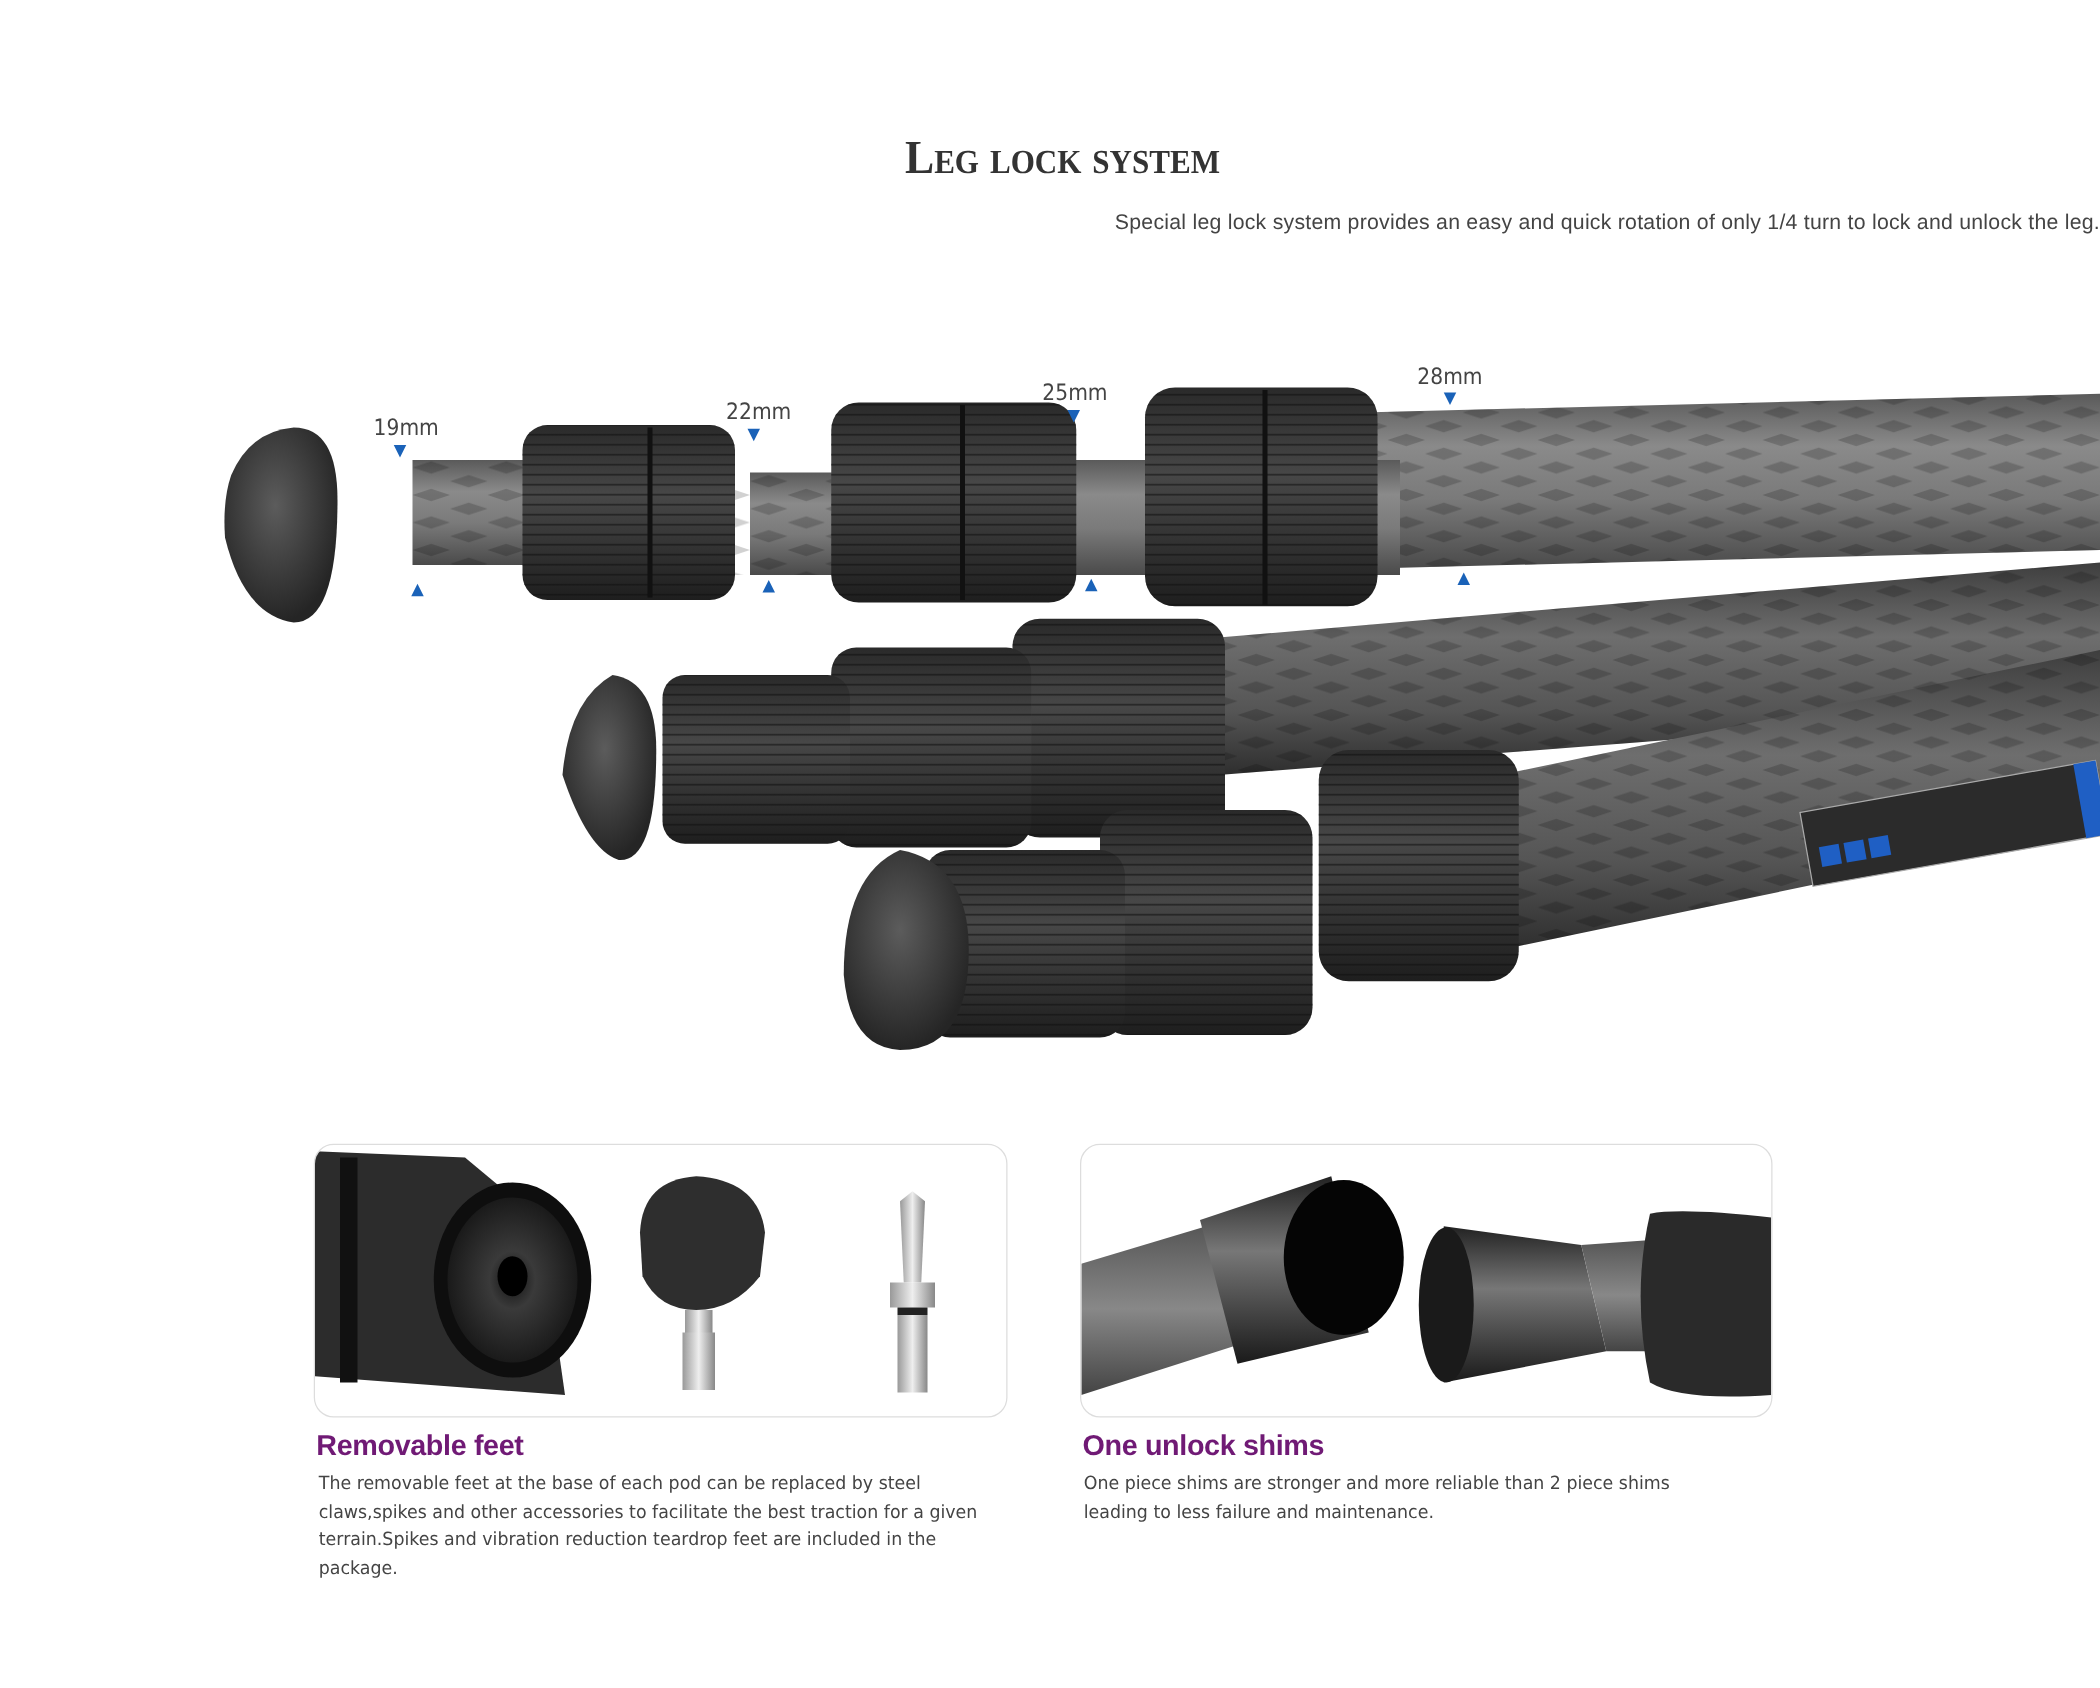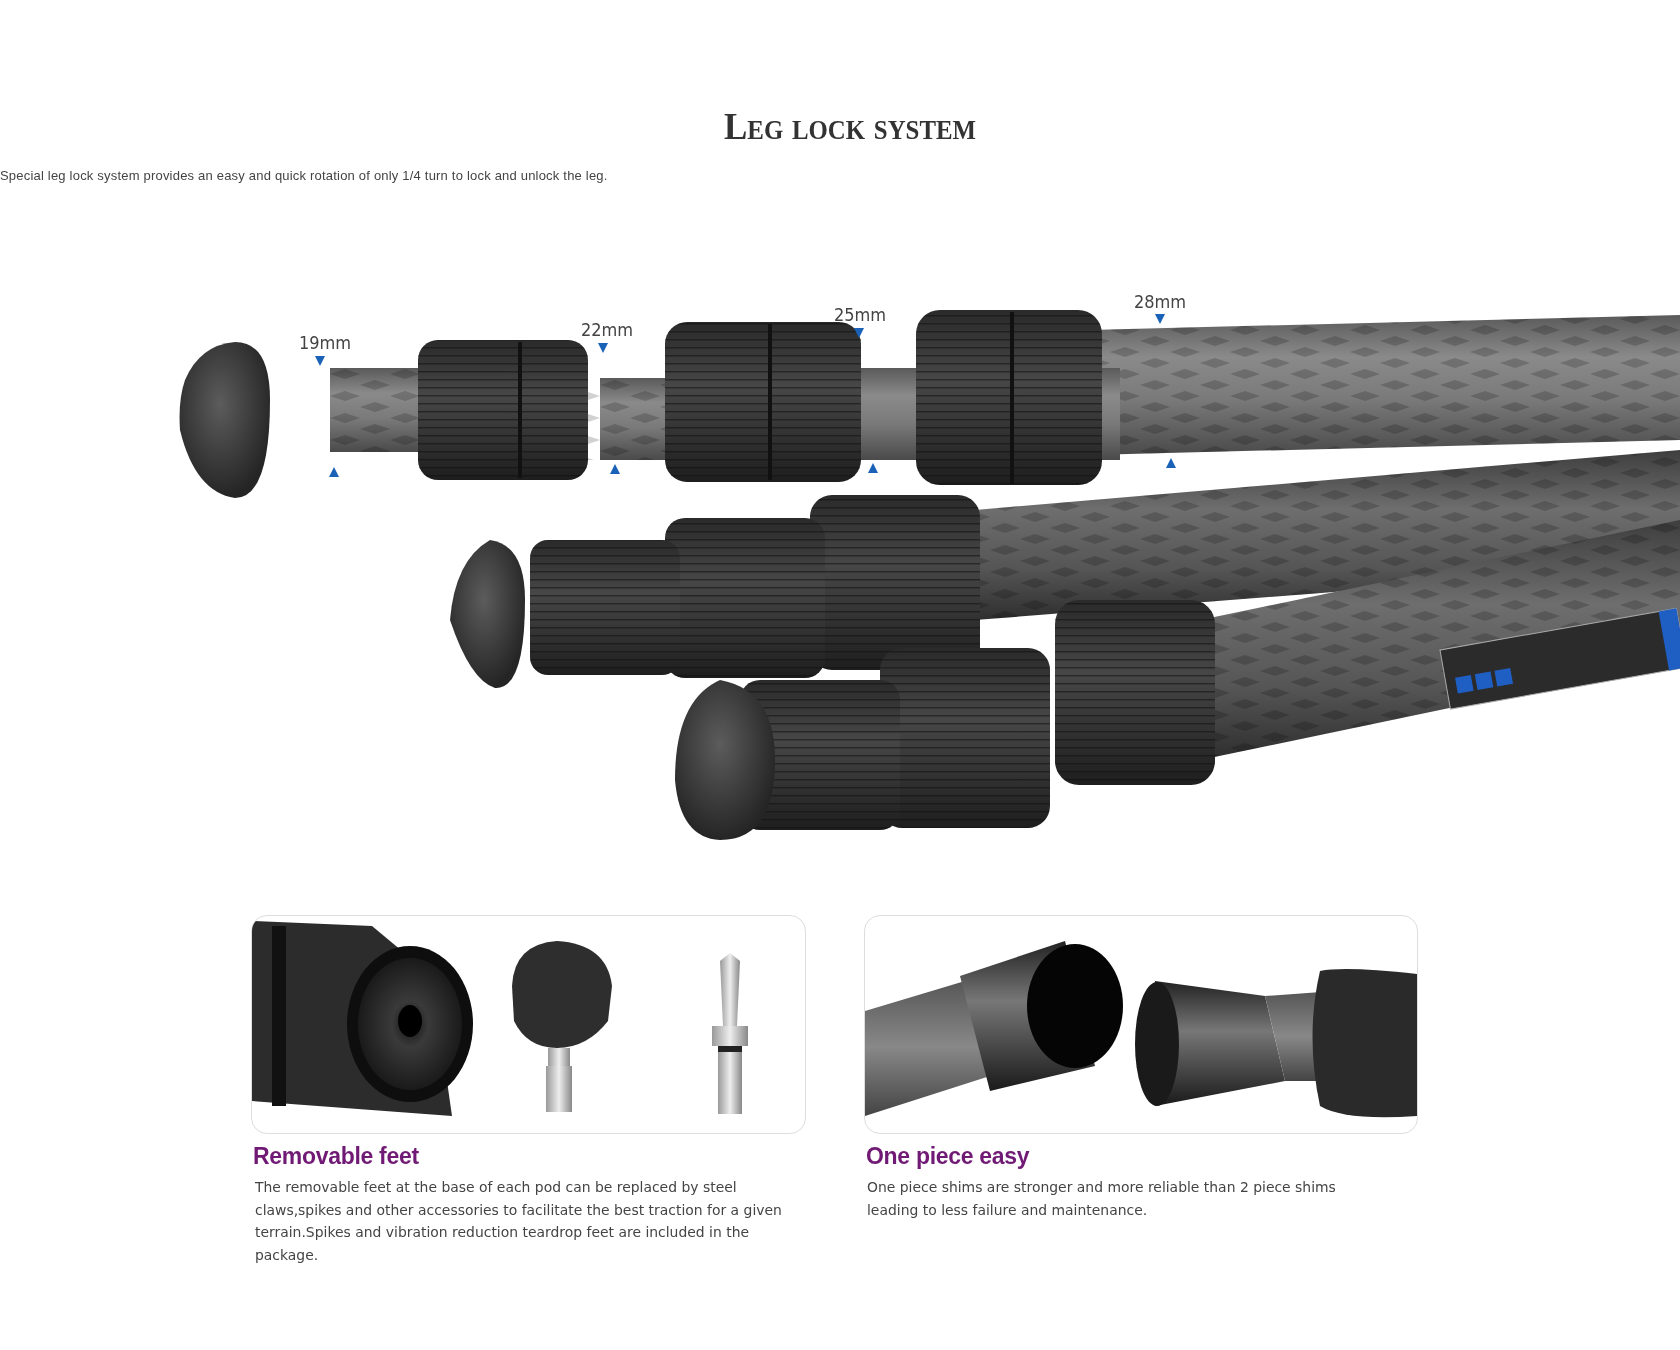--- a/index.html
+++ b/index.html
@@ -1,18 +1,18 @@
 <!DOCTYPE html>
 <html><head>
 <meta charset="utf-8">
 <style>
   html,body{margin:0;padding:0;background:#fff;}
   body{width:1680px;height:1350px;position:relative;overflow:hidden;font-family:"Liberation Sans",sans-serif;color:#333;}
   .title{position:absolute;left:0;width:1700px;top:104px;text-align:center;font-family:"Liberation Serif",serif;font-weight:bold;font-size:38px;color:#333;font-variant:small-caps;letter-spacing:0px;transform:scaleX(0.92);transform-origin:850px 0;}
-  .subtitle{position:absolute;left:0;width:1680px;top:168px;text-align:left;font-size:13px;color:#444;letter-spacing:0.2px;}
+  .subtitle{position:absolute;left:0;width:1680px;top:168px;text-align:right;font-size:17px;color:#444;letter-spacing:0.2px;}
   .mm{position:absolute;font-size:18px;color:#444;font-family:"DejaVu Sans",sans-serif;transform:scaleX(0.9);}
   .arrow-down,.arrow-up{position:absolute;width:0;height:0;border-left:5px solid transparent;border-right:5px solid transparent;}
   .arrow-down{border-top:10px solid #1a62b8;}
   .arrow-up{border-bottom:10px solid #1a62b8;}
   svg.legs{position:absolute;left:0;top:0;}
   .card{position:absolute;border:1px solid #ddd;border-radius:16px;background:#fff;overflow:hidden;}
   .card-title{position:absolute;font-size:23px;font-weight:bold;color:#701a75;letter-spacing:-0.3px;}
   .card-text{position:absolute;font-size:14.5px;line-height:22.5px;color:#444;font-family:"DejaVu Sans",sans-serif;transform-origin:0 0;}
 </style>
 </head>
@@ -171,14 +171,14 @@
     </defs>
     <path d="M0 95 L110 62 L125 160 L0 200 Z" fill="url(#ct)"></path>
     <path d="M95 60 L200 25 L230 150 L125 175 Z" fill="url(#chrome)"></path>
     <ellipse cx="210" cy="90" rx="48" ry="62" fill="#050505"></ellipse>
     <path d="M290 65 L400 80 L420 165 L290 190 Z" fill="url(#chrome)"></path>
     <path d="M400 80 L470 75 L470 165 L420 165 Z" fill="url(#ct)"></path>
     <ellipse cx="292" cy="128" rx="22" ry="62" fill="#1a1a1a"></ellipse>
     <path d="M455 55 Q480 50 552 58 L552 200 Q480 205 455 190 Q440 120 455 55 Z" fill="#2a2a2a"></path>
   </svg>
 </div>
-<div class="card-title" style="left:866px;top:1143px;">One piece easy</div>
+<div class="card-title" style="left:866px;top:1143px;">One unlock shims</div>
 <div class="card-text" style="left:867px;top:1176px;width:545px;transform:scaleX(0.96);">One piece shims are stronger and more reliable than 2 piece shims leading to less failure and maintenance.</div>
 
 </body></html>

